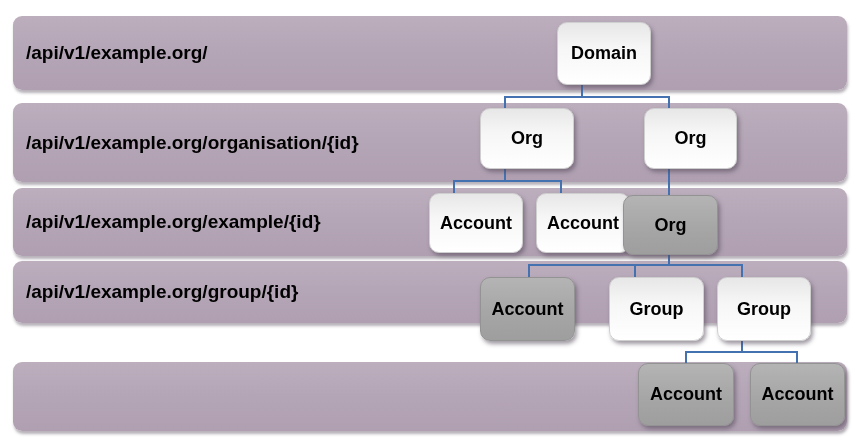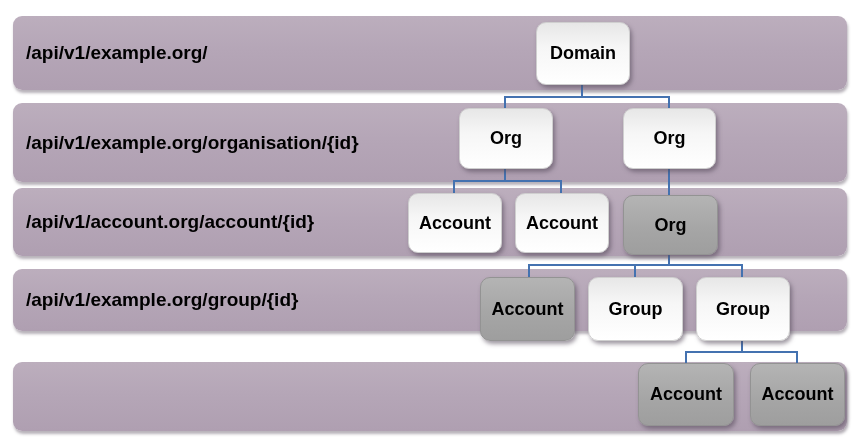--- a/index.html
+++ b/index.html
@@ -53,20 +53,21 @@
     justify-content: center;
     border-radius: 10px;
     font-size: 18px;
     font-weight: bold;
     color: #000000;
     box-shadow: 2px 3px 4px rgba(80, 70, 85, 0.55);
   }
   .node.white {
     background: linear-gradient(180deg, #e7e7e7 0%, #f6f6f6 40%, #ffffff 100%);
     border: 1px solid #cfcfcf;
+    margin-left: 21px;
   }
   .node.gray {
     background: linear-gradient(180deg, #b4b4b4 0%, #a6a6a6 55%, #9e9e9e 100%);
     border: 1px solid #939393;
   }
 </style>
 </head>
 <body>
 
 <div class="canvas">
@@ -79,23 +80,23 @@
     <path d="M742 338 V352 M686 363 V352 H797 V363"></path>
   </svg>
 
   <div class="band" style="top:16px;height:74px">
     <span class="band-label">/api/v1/example.org/</span>
   </div>
   <div class="band" style="top:103px;height:79px">
     <span class="band-label">/api/v1/example.org/organisation/{id}</span>
   </div>
   <div class="band" style="top:188px;height:68px">
-    <span class="band-label">/api/v1/account.org/account/{id}</span>
+    <span class="band-label">/api/v1/example.org/example/{id}</span>
   </div>
-  <div class="band" style="top:269px;height:62px">
+  <div class="band" style="top:261px;height:62px">
     <span class="band-label">/api/v1/example.org/group/{id}</span>
   </div>
   <div class="band" style="top:362px;height:69px">
     <span class="band-label"></span>
   </div>
 
   <div class="node white" style="left:536px;top:22px;width:92px;height:61px">
     <span>Domain</span>
   </div>
 

